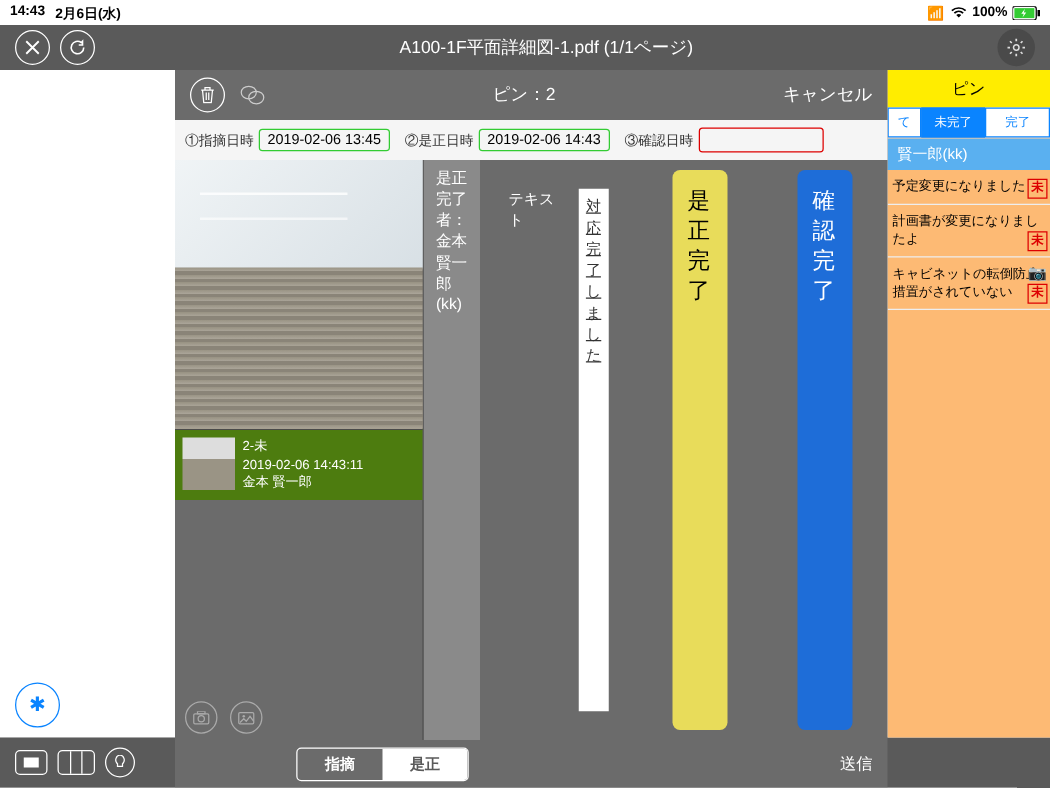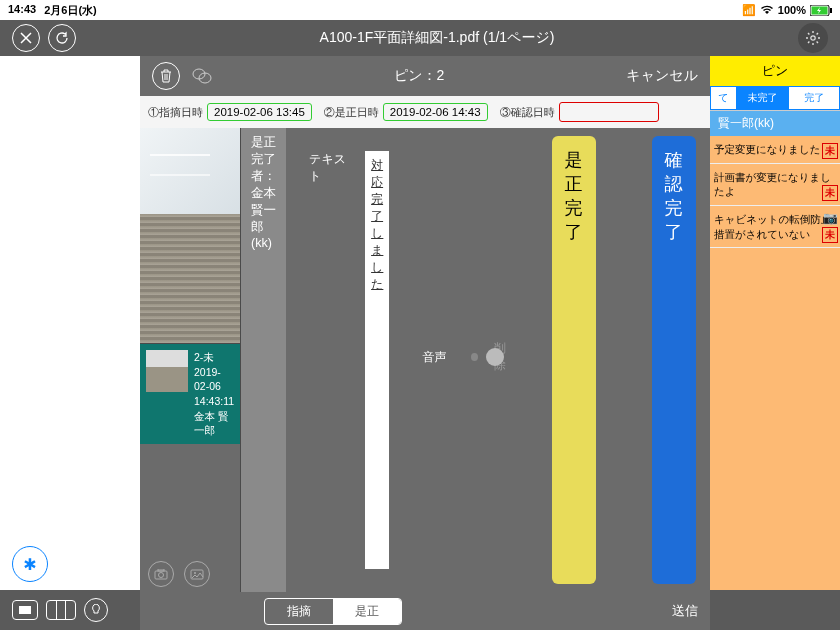--- a/index.html
+++ b/index.html
@@ -45,21 +45,21 @@
   .date-box { border: 1.5px solid #3c3; border-radius: 3px; padding: 2px 6px; font-size: 11.5px; font-weight: 500; }
   .date-box.empty { border-color: #d00; width: 100px; height: 20px; }
   
   .dialog-body { flex: 1; display: flex; overflow: hidden; }
   .left-col { width: 205px; display: flex; flex-direction: column; border-right: 1px solid #4a4a4a; }
   .photo-large { height: 215px; background: linear-gradient(180deg, #e8eef2 0%, #dde5ea 40%, #7a7268 41%, #8a8478 70%, #b5a890 100%); position: relative; }
   .ceiling { position: absolute; top: 0; left: 0; right: 0; height: 40%; background: linear-gradient(135deg, #f0f4f6 0%, #d8e0e5 100%); }
   .ceiling::after { content: ""; position: absolute; top: 30%; left: 10%; right: 30%; height: 2px; background: rgba(255,255,255,0.8); box-shadow: 0 20px 0 rgba(255,255,255,0.6); }
   .blinds { position: absolute; top: 40%; left: 0; right: 0; bottom: 0; background: repeating-linear-gradient(180deg, #9a9485 0px, #aaa498 3px, #8a8478 3px, #8a8478 6px); }
   
-  .comment-row { display: flex; background: #0f766e; padding: 6px; gap: 6px; border-top: 1px solid #4a4a4a; }
+  .comment-row { display: flex; background: #4d7c0f; padding: 6px; gap: 6px; border-top: 1px solid #4a4a4a; }
   .comment-thumb { width: 42px; height: 42px; background: linear-gradient(180deg, #ddd 40%, #9a9485 40%); flex-shrink: 0; }
   .comment-meta { font-size: 10.5px; color: #fff; line-height: 1.4; }
   
   .left-spacer { flex: 1; }
   .left-bottom { height: 36px; display: flex; align-items: center; padding: 0 8px; gap: 10px; }
   .small-circ { width: 26px; height: 26px; border: 1.5px solid #aaa; border-radius: 50%; display: flex; align-items: center; justify-content: center; color: #aaa; font-size: 13px; }
   
   .right-col { flex: 1; display: flex; flex-direction: row; }
   .completer-bar { background: #8a8a8a; color: #fff; padding: 6px 10px; font-size: 12.5px; }
   .field-row { display: flex; padding: 23px; gap: 8px; }
@@ -70,21 +70,21 @@
   .dot { width: 8px; height: 8px; border-radius: 50%; background: #888; }
   .slider-track { flex: 1; height: 2px; background: #999; position: relative; }
   .slider-thumb { position: absolute; left: 12%; top: -8px; width: 18px; height: 18px; border-radius: 50%; background: #bbb; }
   .delete-txt { color: #999; font-size: 12px; }
   
   .big-btn { margin: 8px 28px; padding: 12px; text-align: center; border-radius: 6px; font-size: 18px; letter-spacing: 2px; font-weight: 500; cursor: pointer; }
   .btn-yellow { background: #e8dc5a; color: #000000; }
   .btn-blue { background: #1e6dd8; color: #fff; }
   
   .dialog-footer { height: 38px; display: flex; align-items: center; padding: 0 12px; }
-  .seg { display: flex; border: 1px solid #fff; border-radius: 4px; overflow: hidden; margin-left: 112px; }
+  .seg { display: flex; border: 1px solid #fff; border-radius: 4px; overflow: hidden; margin-left: 85px; font-weight: bold; }
   .seg div { padding: 4px 22px; font-size: 12px; }
   .seg .on { background: #fff; color: #5a5a5a; }
   .seg .off { background: transparent; color: #fff; }
   .send { margin-left: auto; color: #fff; font-size: 13px; }
   
   .float-btn { position: absolute; left: 12px; bottom: 48px; width: 36px; height: 36px; background: #fff; border-radius: 50%; border: 1px solid #0a84ff; display: flex; align-items: center; justify-content: center; color: #0a84ff; font-size: 16px; }
   
   svg { display: block; }
 </style>
 </head>
@@ -261,28 +261,20 @@
           </div>
         </div>
       </div>
 
       <div class="right-col">
         <div class="completer-bar">是正完了者：金本 賢一郎(kk)</div>
         <div class="field-row">
           <div class="field-label">テキスト</div>
           <div class="text-area">対応完了しました</div>
         </div>
-        <div class="audio-row">
-          <div class="field-label">音声</div>
-          <div class="dot"></div>
-          <div class="slider-track">
-              <div class="slider-thumb"></div>
-            </div>
-          <div class="delete-txt">削除</div>
-        </div>
         <div style="height:10px"></div>
         <div class="big-btn btn-yellow">是正 完了</div>
         <div class="big-btn btn-blue">確認 完了</div>
       </div>
     </div>
 
     <div class="dialog-footer">
       <div class="seg">
         <div class="off">指摘</div>
         <div class="on">是正</div>

